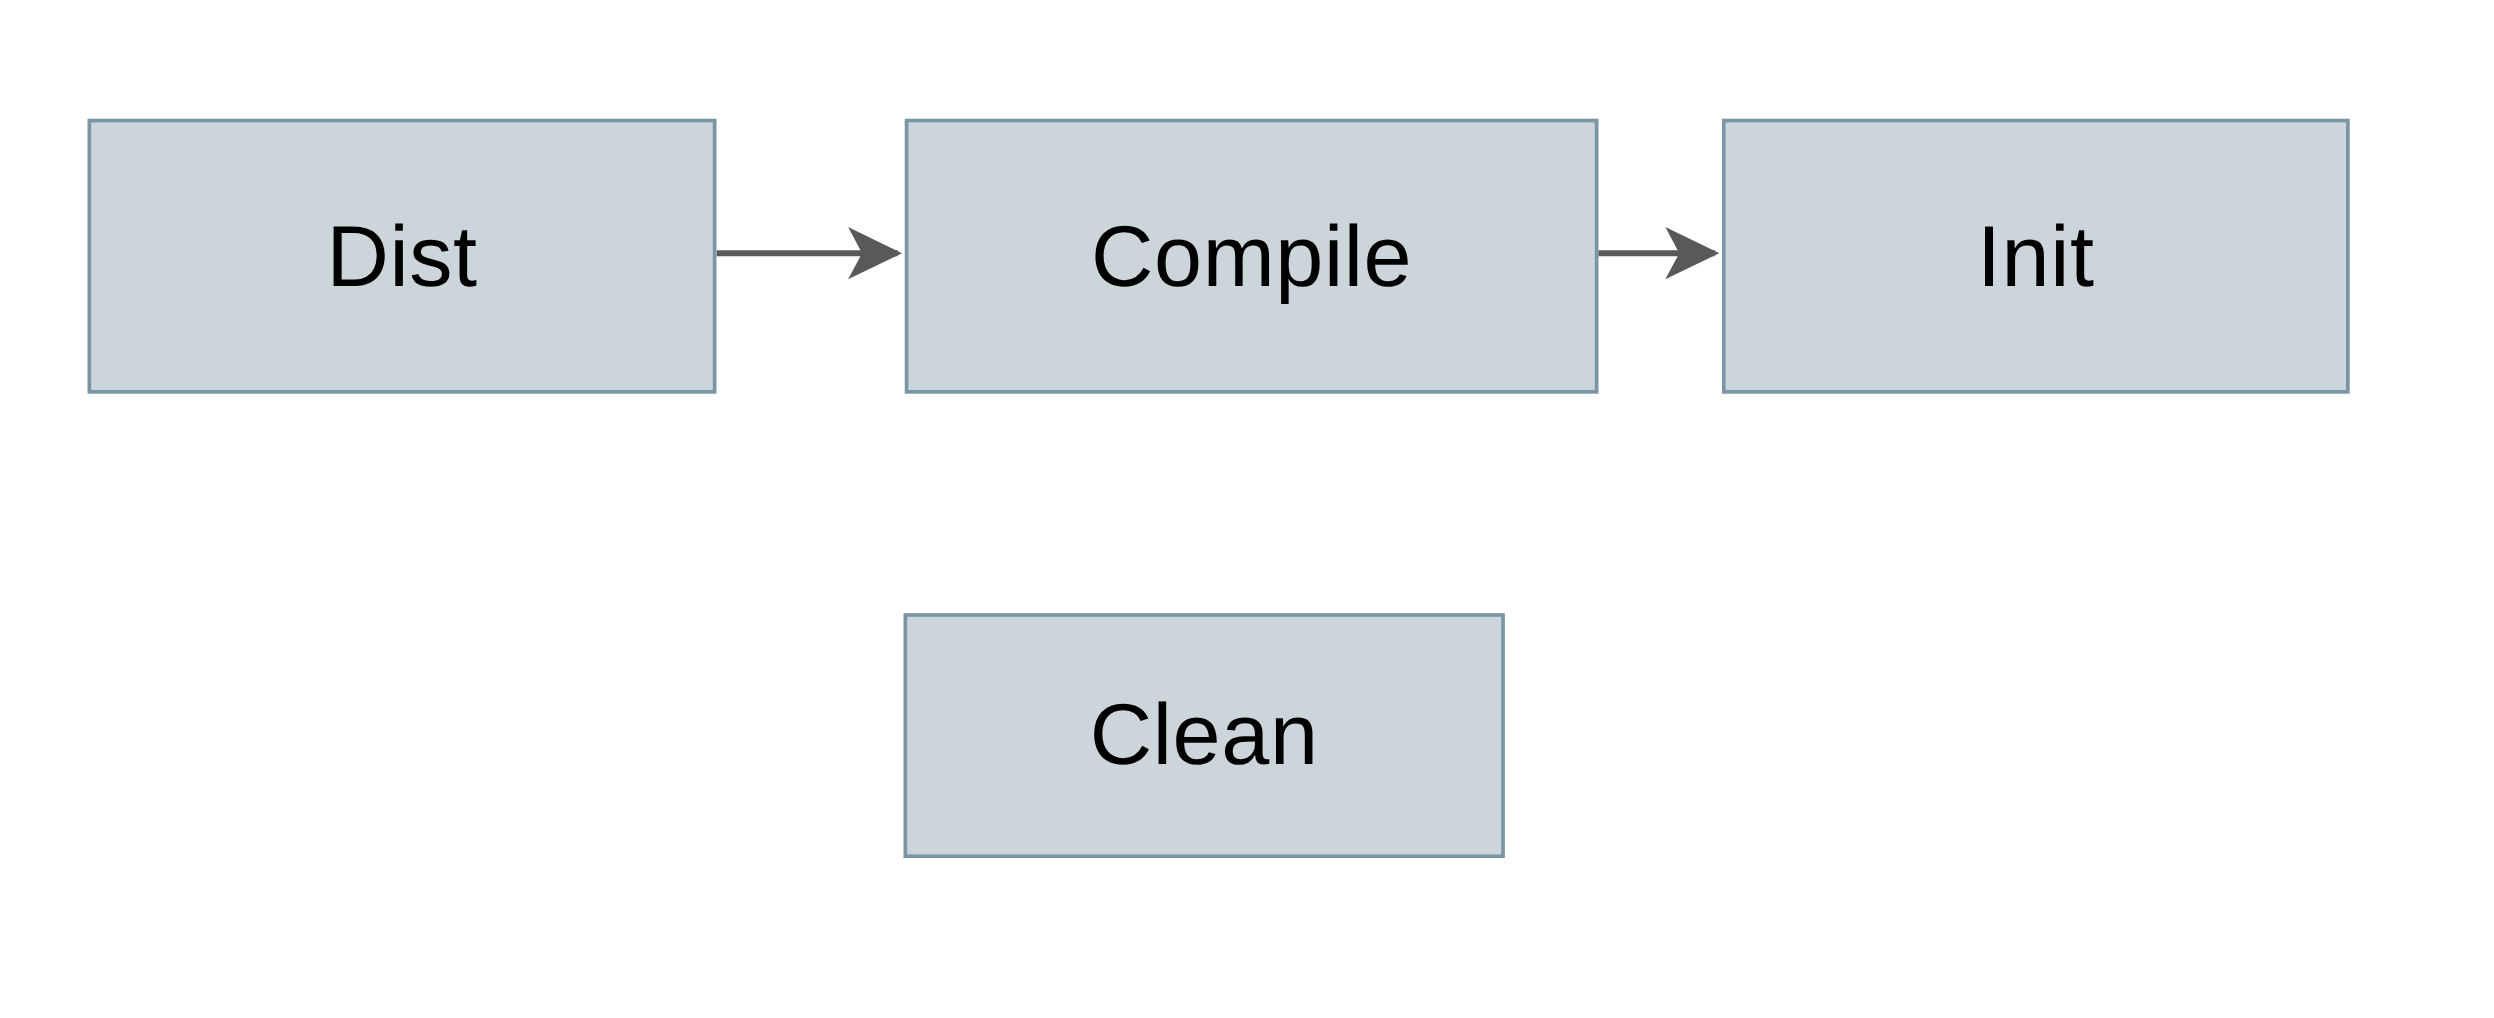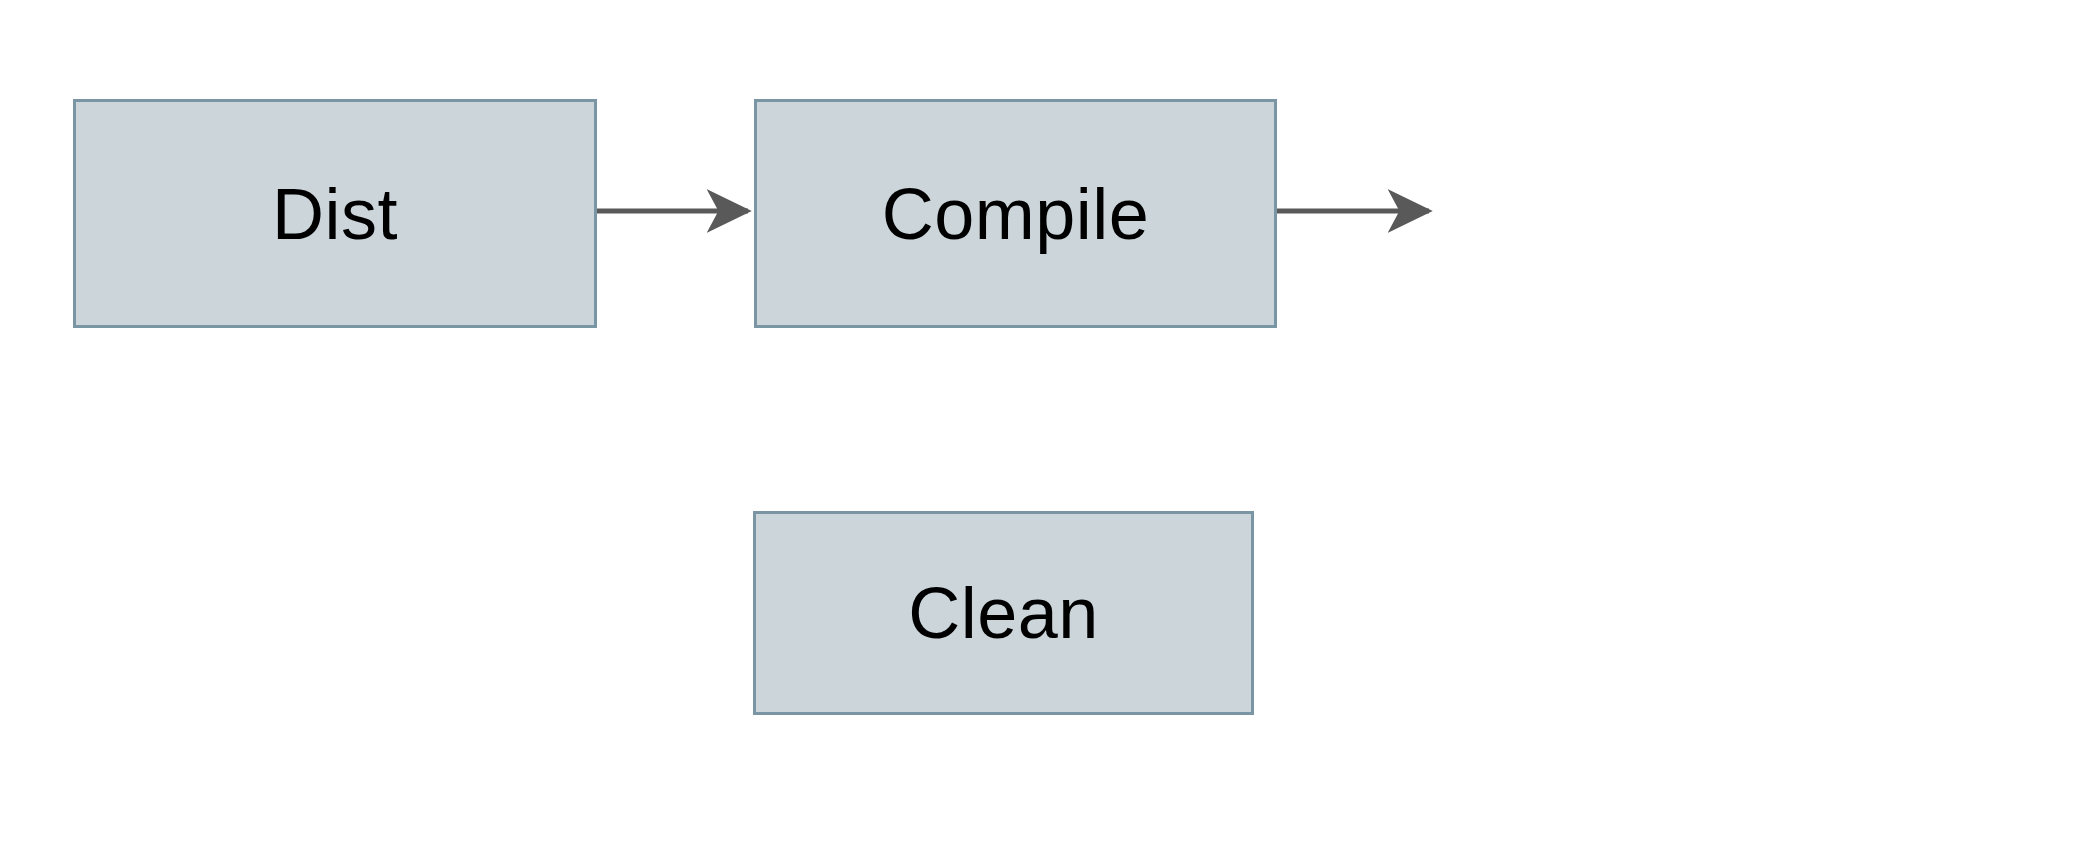--- a/index.html
+++ b/index.html
@@ -67,22 +67,25 @@
     <line x1="1277" y1="211" x2="1429" y2="211" stroke="#595959" stroke-width="5" marker-end="url(#barb)"></line>
   </svg>
 
   <div class="edge-hit" style="left:597px; top:194px; width:157px;"></div>
   <div class="edge-hit" style="left:1277px; top:194px; width:158px;"></div>
 
   <div class="node" style="left:73px; top:99px; width:524px; height:229px;">
     <span class="node-label">Dist</span>
   </div>
 
-  <div class="node" style="left:754px; top:99px; width:523px; height:229px;">
+  <div class="node" style="left:754px; top:99px; width:578px; height:229px;">
     <span class="node-label">Compile</span>
   </div>
 
+  <div class="node" style="left:1435px; top:99px; width:523px; height:229px;">
+    <span class="node-label">Init</span>
+  </div>
 
   <div class="node" style="left:753px; top:511px; width:501px; height:204px;">
     <span class="node-label">Clean</span>
   </div>
 
 </div>
 
 </body></html>

